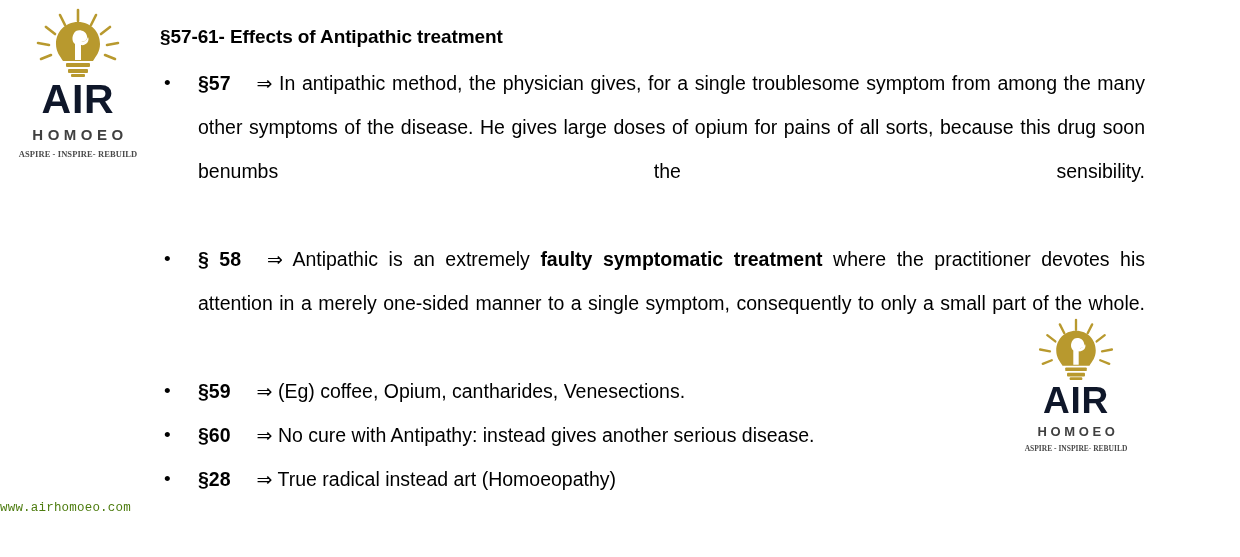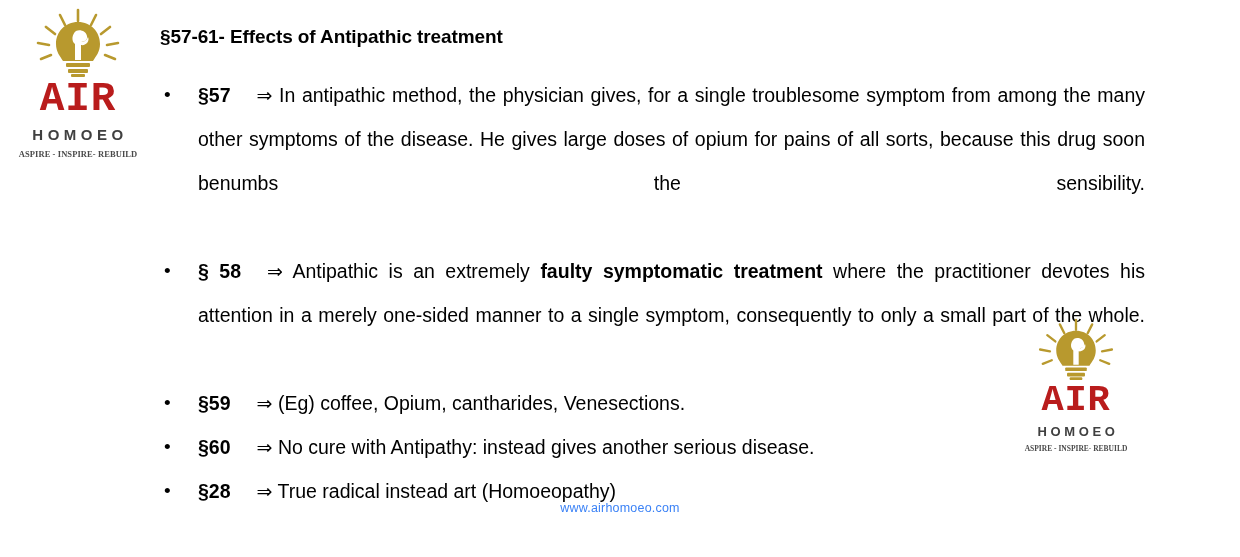--- a/index.html
+++ b/index.html
@@ -20,23 +20,23 @@
   .logo {
     position: absolute;
     text-align: center;
     user-select: none;
   }
   .logo-bulb {
     display: block;
     margin: 0 auto;
   }
   .logo-air {
-    font-family: Liberation Mono, monospace;
-    font-weight: bold;
-    color: #b91c1c;
+    font-family: Liberation Sans, sans-serif;
+    font-weight: bold;
+    color: #0f172a;
     letter-spacing: 0.02em;
     line-height: 1;
   }
   .logo-homoeo {
     font-family: "Liberation Sans", sans-serif;
     font-weight: bold;
     color: #404040;
     line-height: 1;
   }
   .logo-tagline {
@@ -72,21 +72,21 @@
     position: absolute;
     left: 160px;
     top: 26px;
     width: 985px;
   }
   #slide-title {
     font-family: "Liberation Sans", sans-serif;
     font-weight: bold;
     font-size: 19px;
     line-height: 1.2;
-    margin: 0 0 24px 0;
+    margin: 0 0 12px 0;
     letter-spacing: -0.1px;
   }
 
   .bullet-list {
     list-style: none;
     margin: 0;
     padding: 0;
   }
   .bullet-item {
     position: relative;
@@ -130,24 +130,24 @@
     width: 100%;
   }
   .bullet-item:not(.justified) .btext:after { display: none; }
 
   
   #footer-url {
     position: absolute;
     left: 0;
     right: 0;
     top: 501px;
-    text-align: center;
-    font-family: Liberation Sans, sans-serif;
+    text-align: left;
+    font-family: Liberation Mono, monospace;
     font-size: 12.5px;
-    color: #3b82f6;
+    color: #4d7c0f;
     letter-spacing: 0.2px;
   }
 </style>
 </head>
 <body>
 
 <div class="logo" id="logo-main">
   <svg class="logo-bulb" width="98" height="70" viewBox="0 0 98 70">
     <g stroke="#B8992E" stroke-width="2.6" stroke-linecap="round">
       <line x1="49" y1="2" x2="49" y2="13"></line>

